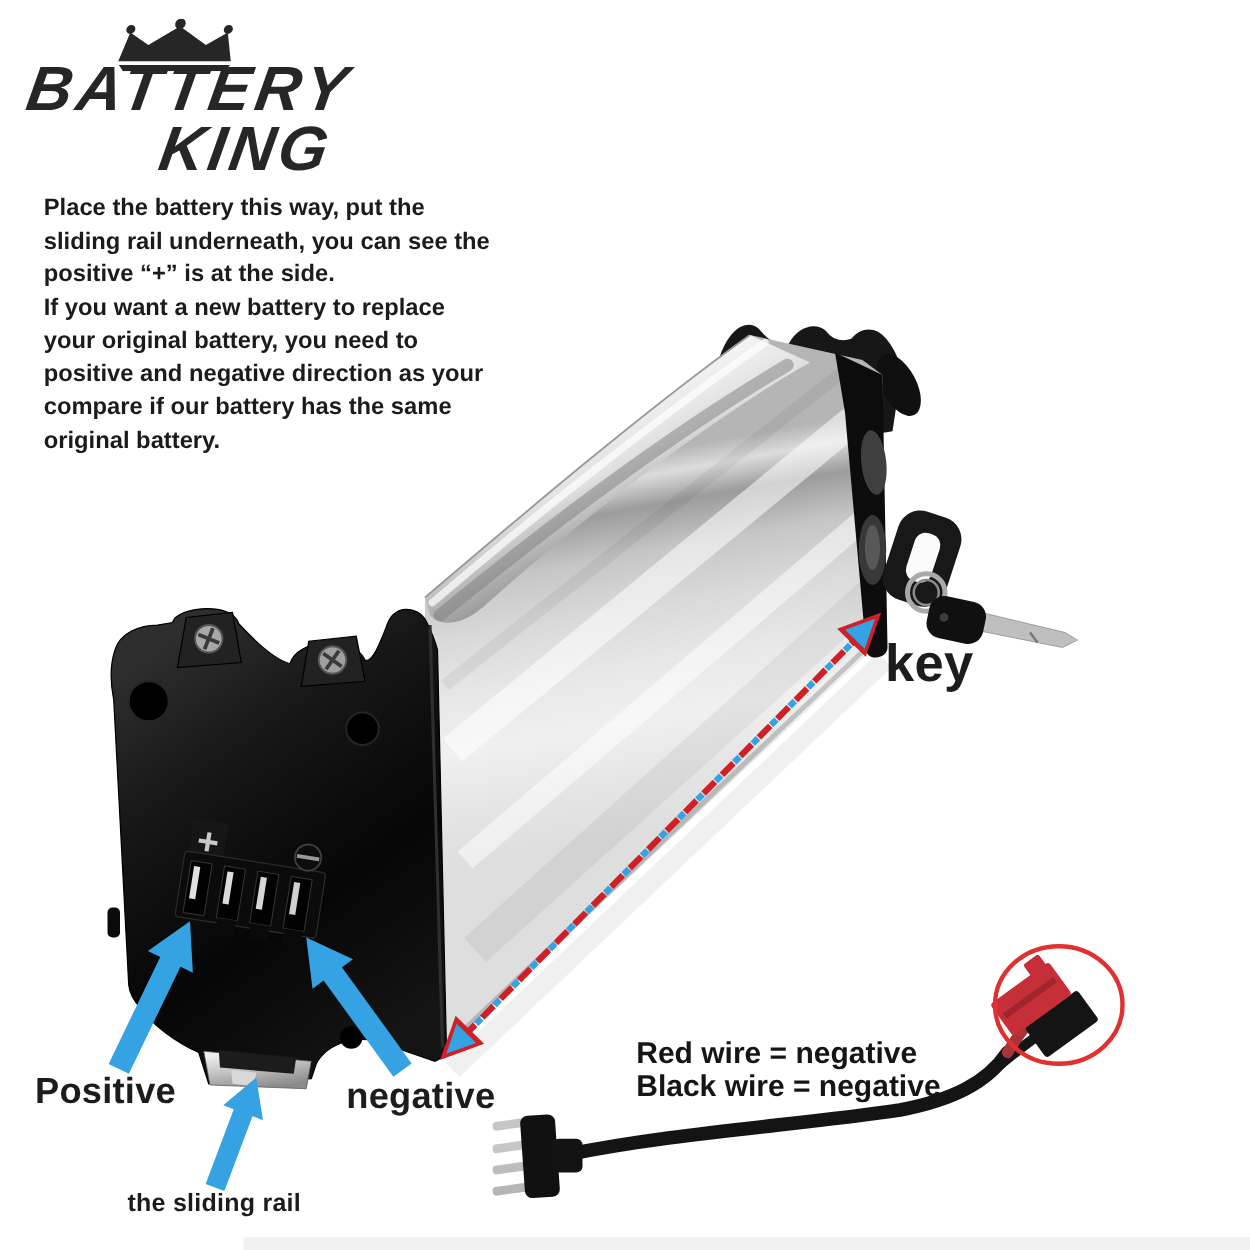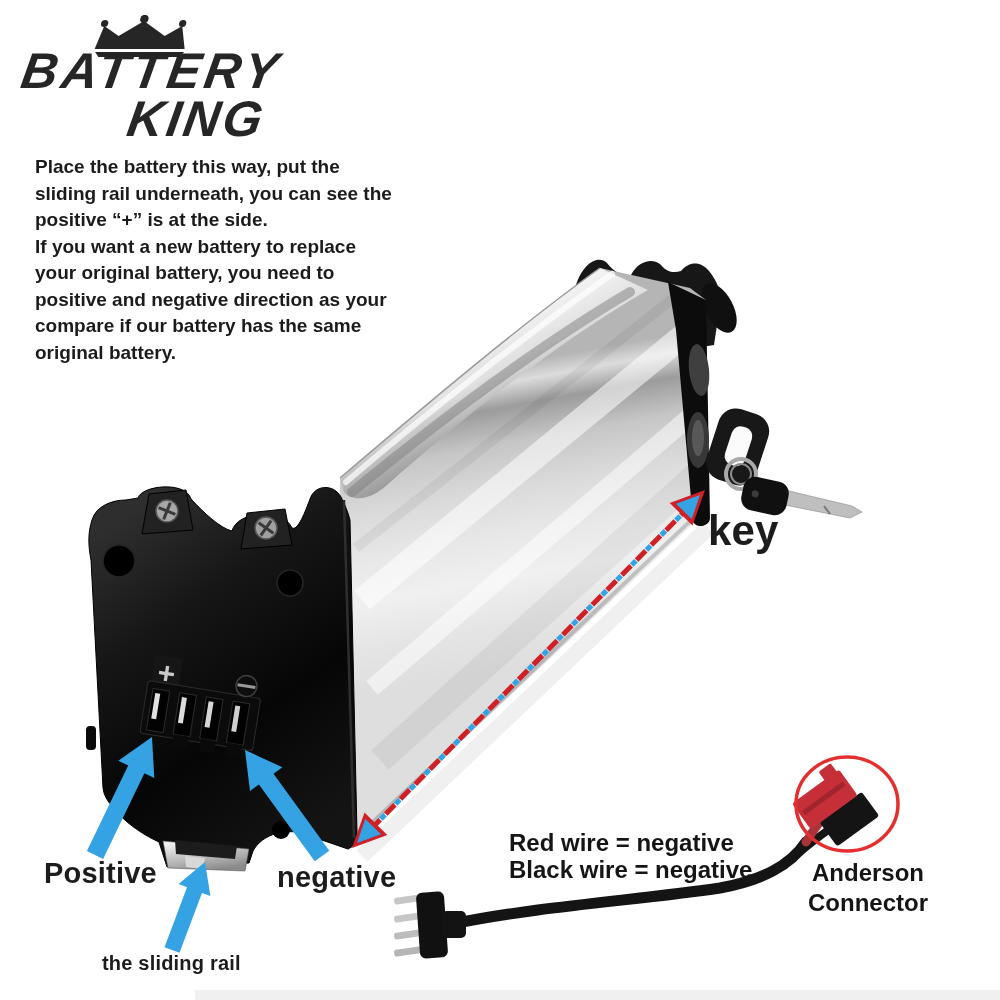--- a/index.html
+++ b/index.html
@@ -219,23 +219,19 @@
     <div>sliding rail underneath, you can see the</div>
     <div>positive “+” is at the side.</div>
     <div>If you want a new battery to replace</div>
     <div>your original battery, you need to</div>
     <div>positive and negative direction as your</div>
     <div>compare if our battery has the same</div>
     <div>original battery.</div>
   </div>
 
   <div class="lbl" style="left:708px;top:508px;font-size:42px">key</div>
-  <div class="lbl" style="left:44px;top:858px;font-size:29px">Positive</div>
+  <div class="lbl" style="left:28px;top:858px;font-size:29px">Positive</div>
   <div class="lbl" style="left:277px;top:862px;font-size:29px">negative</div>
   <div class="lbl" style="left:102px;top:953px;font-size:20px">the sliding rail</div>
   <div class="wire-line" style="left:509px;top:829px">Red wire = negative</div>
   <div class="wire-line" style="left:509px;top:856px">Black wire = negative</div>
-  <div class="conn-lbl">
-    <div>Anderson</div>
-    <div>Connector</div>
-  </div>
 
 </div>
 
 </body></html>

